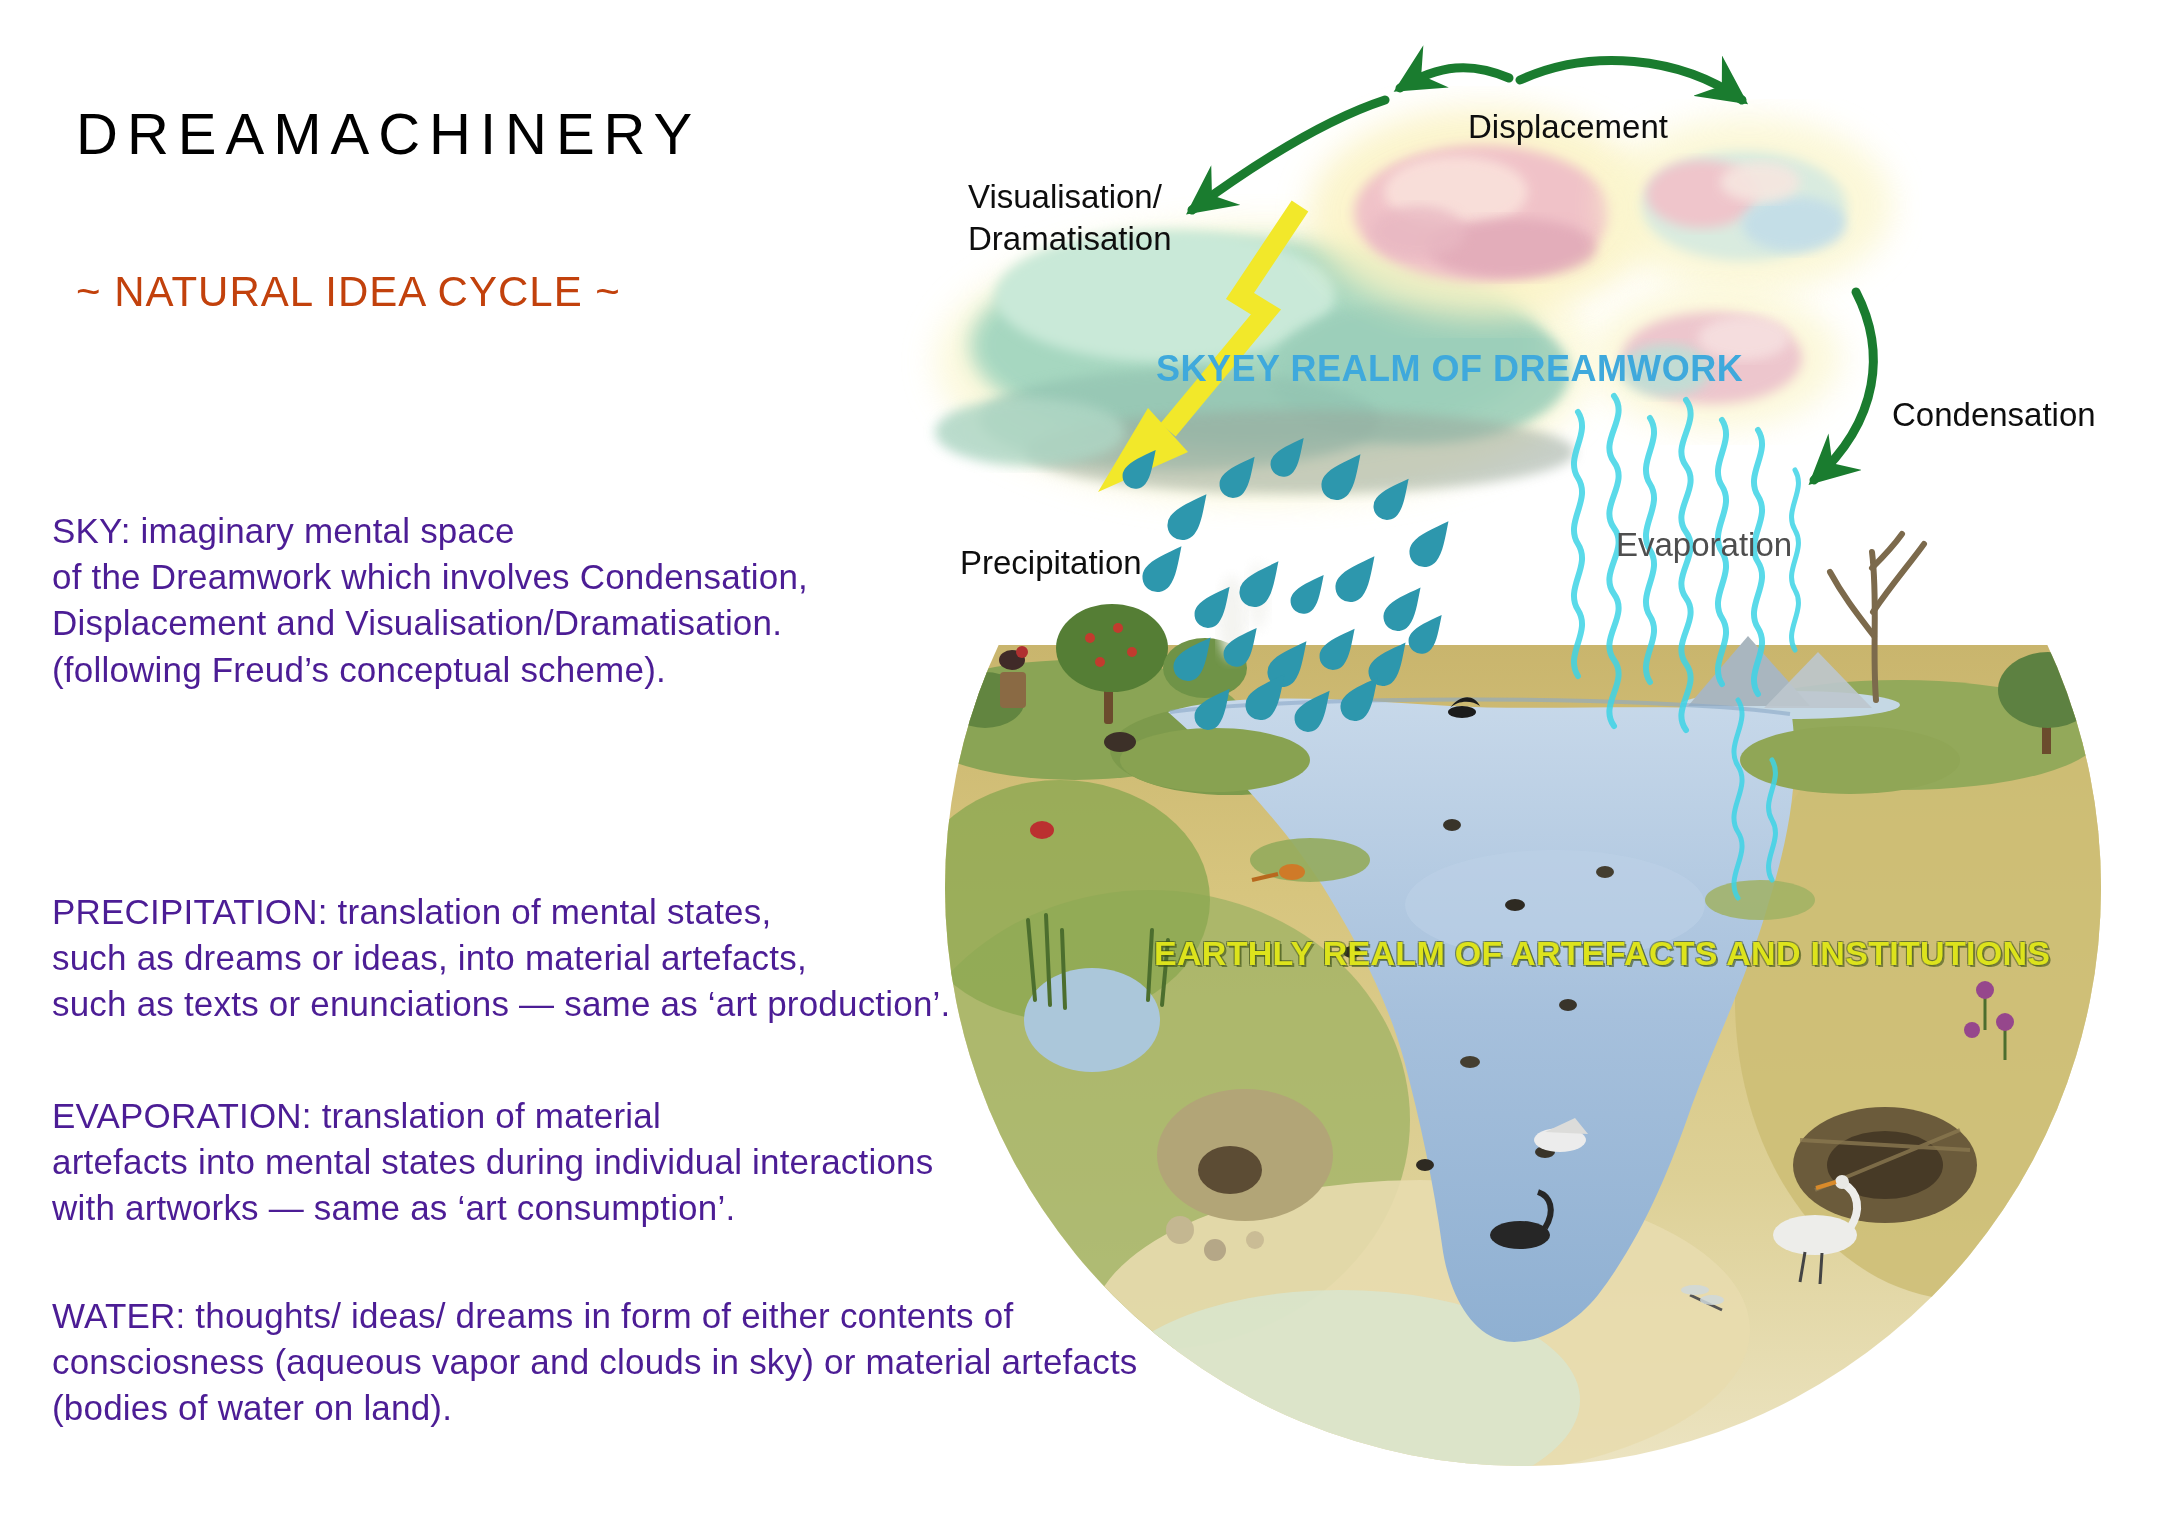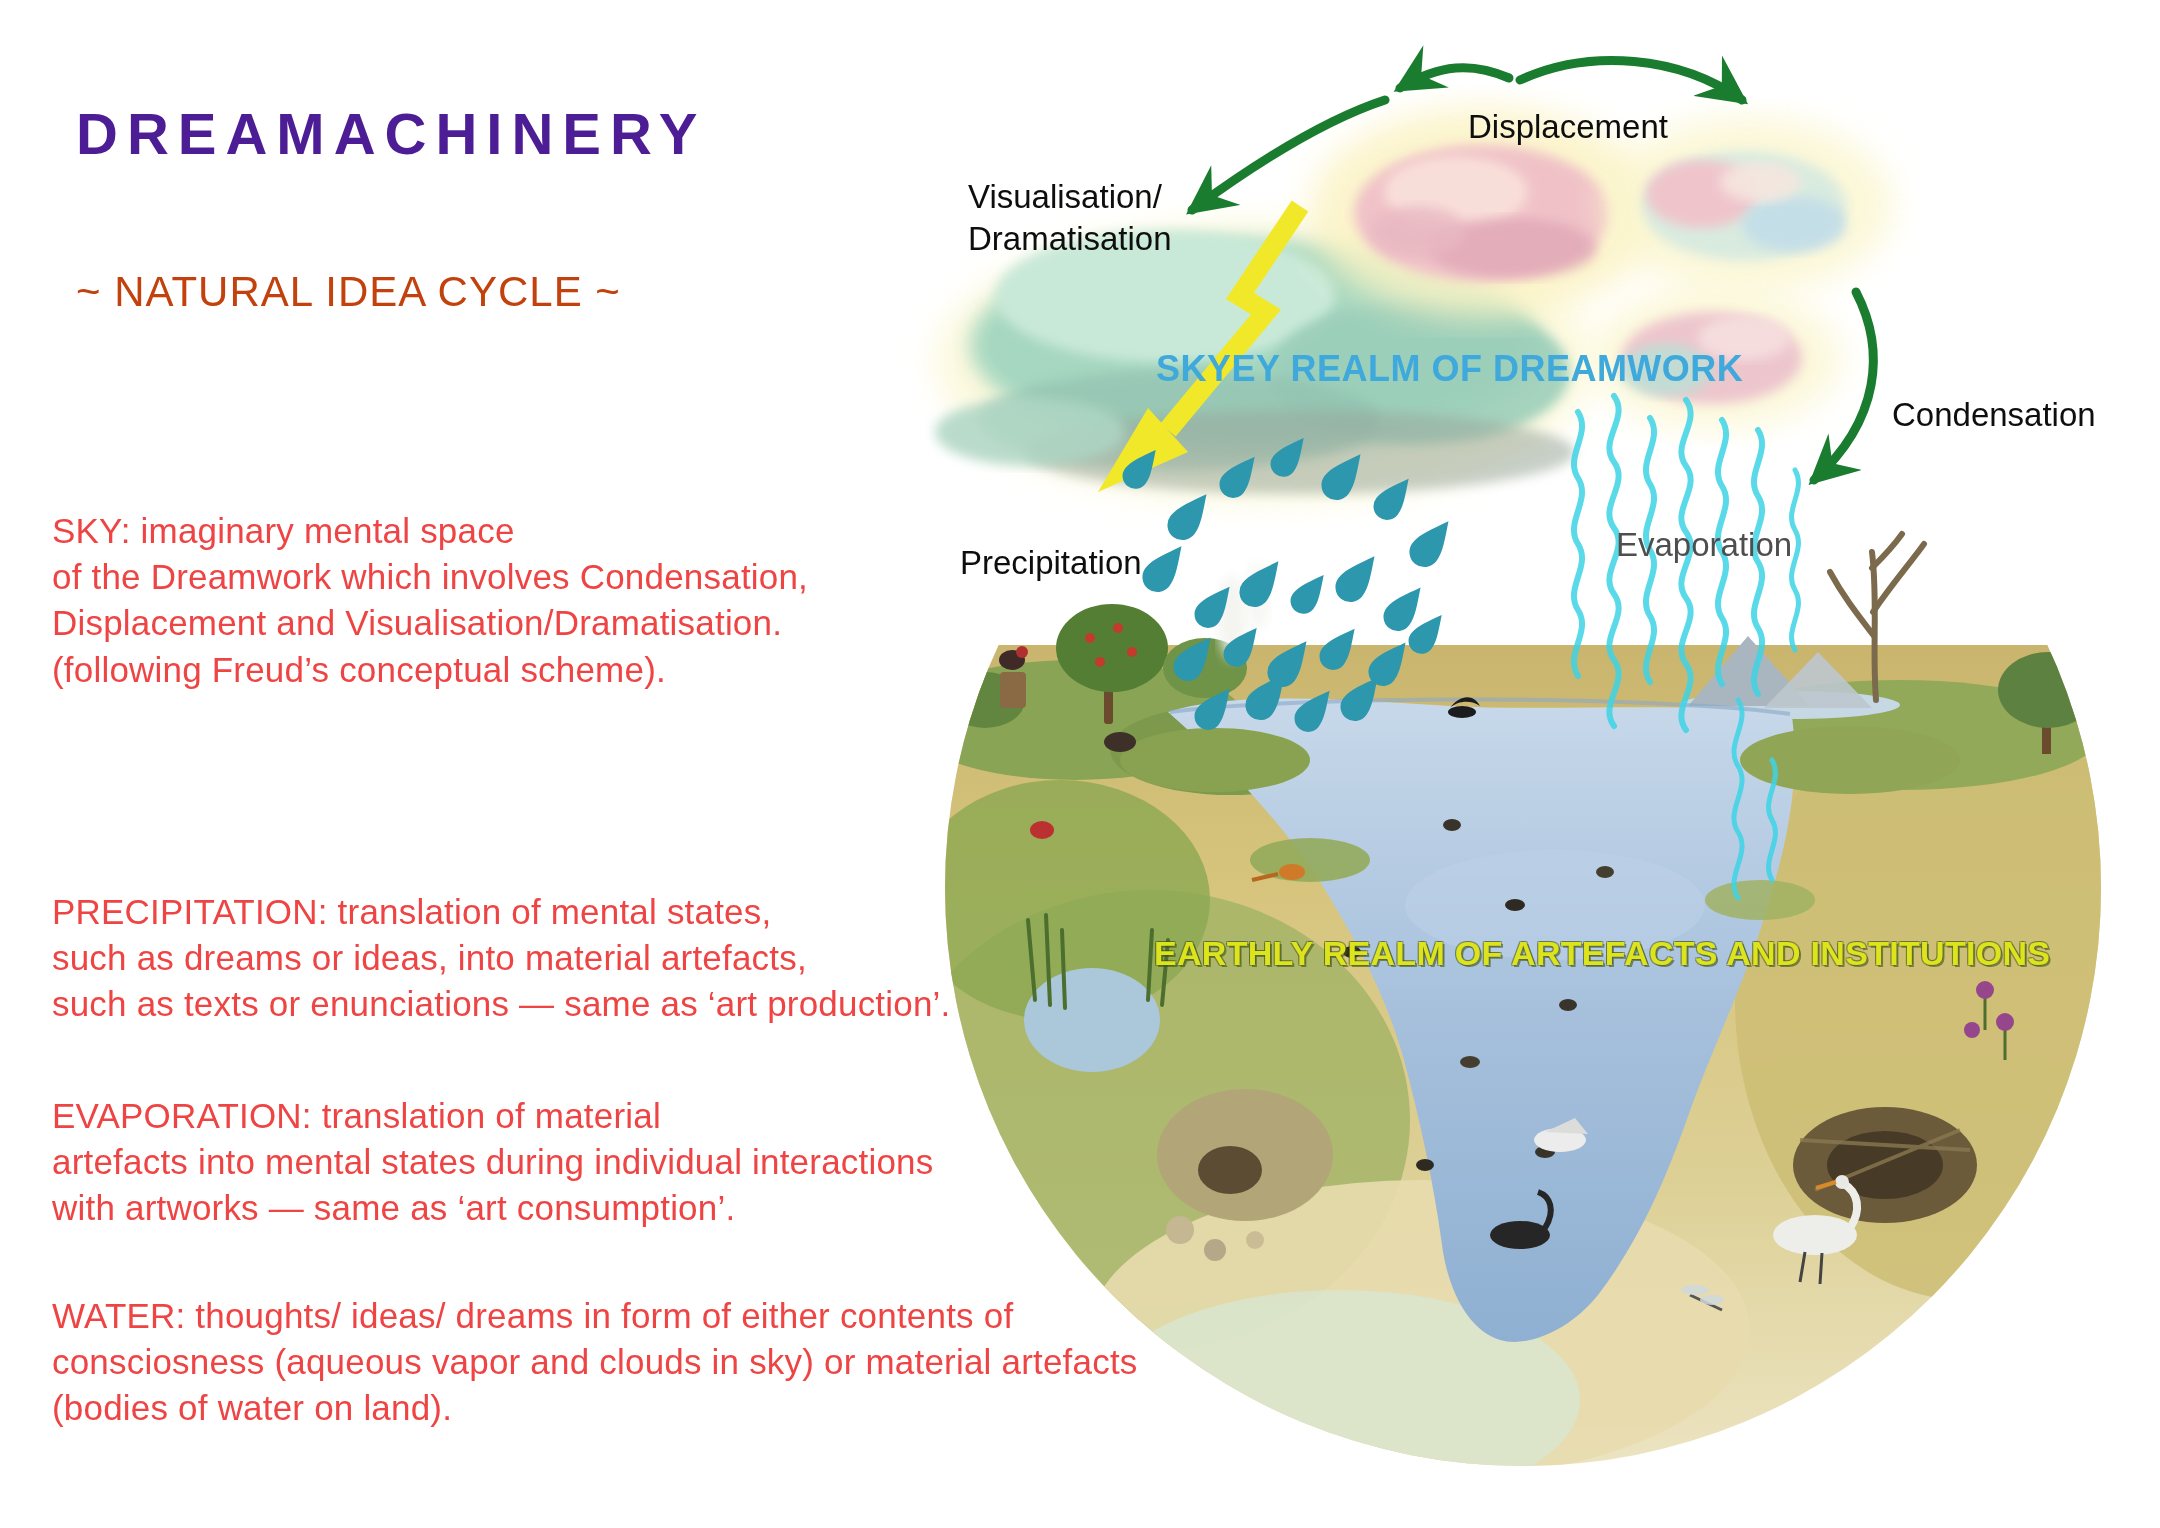--- a/index.html
+++ b/index.html
@@ -1,26 +1,26 @@
 <!DOCTYPE html>
 <html style="--skyey-realm-text: #3fa9dc; --earthly-realm-text: #dde31c; --arrow-green: #1a7c2f; --raindrop-teal: #2d97ad; --evaporation-cyan: #3ed4e6; --lightning-yellow: #f2e82a;"><head>
 <meta charset="utf-8">
 <style>
   *{margin:0;padding:0;box-sizing:border-box}
   html,body{background:#ffffff}
   body{font-family:"Liberation Sans",sans-serif;color:#101010}
   .page{position:relative;width:2160px;height:1528px;background:#ffffff;overflow:hidden}
   .art{position:absolute;left:0;top:0}
 
-  .title{position:absolute;left:76px;top:100px;font-size:58px;font-weight:700;
-         letter-spacing:9px;color:#4c1d95}
+  .title{position:absolute;left:76px;top:100px;font-size:58px;font-weight:400;
+         letter-spacing:9px;color:#000000}
   .subtitle{position:absolute;left:76px;top:268px;font-size:42px;font-weight:400;
          letter-spacing:1px;color:#c2410c}
 
-  .def{position:absolute;left:52px;font-size:35px;line-height:1.32;color:#ef4444;
+  .def{position:absolute;left:52px;font-size:35px;line-height:1.32;color:#4c1d95;
        white-space:pre-line;letter-spacing:.2px}
   #def-sky{top:508px}
   #def-land{top:740px}
   #def-precipitation{top:889px}
   #def-evaporation{top:1093px}
   #def-water{top:1293px}
 
   .dlabel{position:absolute;font-size:33px;color:#0e0e0e;white-space:pre-line;line-height:1.28}
   #lbl-displacement{left:1468px;top:106px}
   #lbl-visualisation{left:968px;top:176px}

